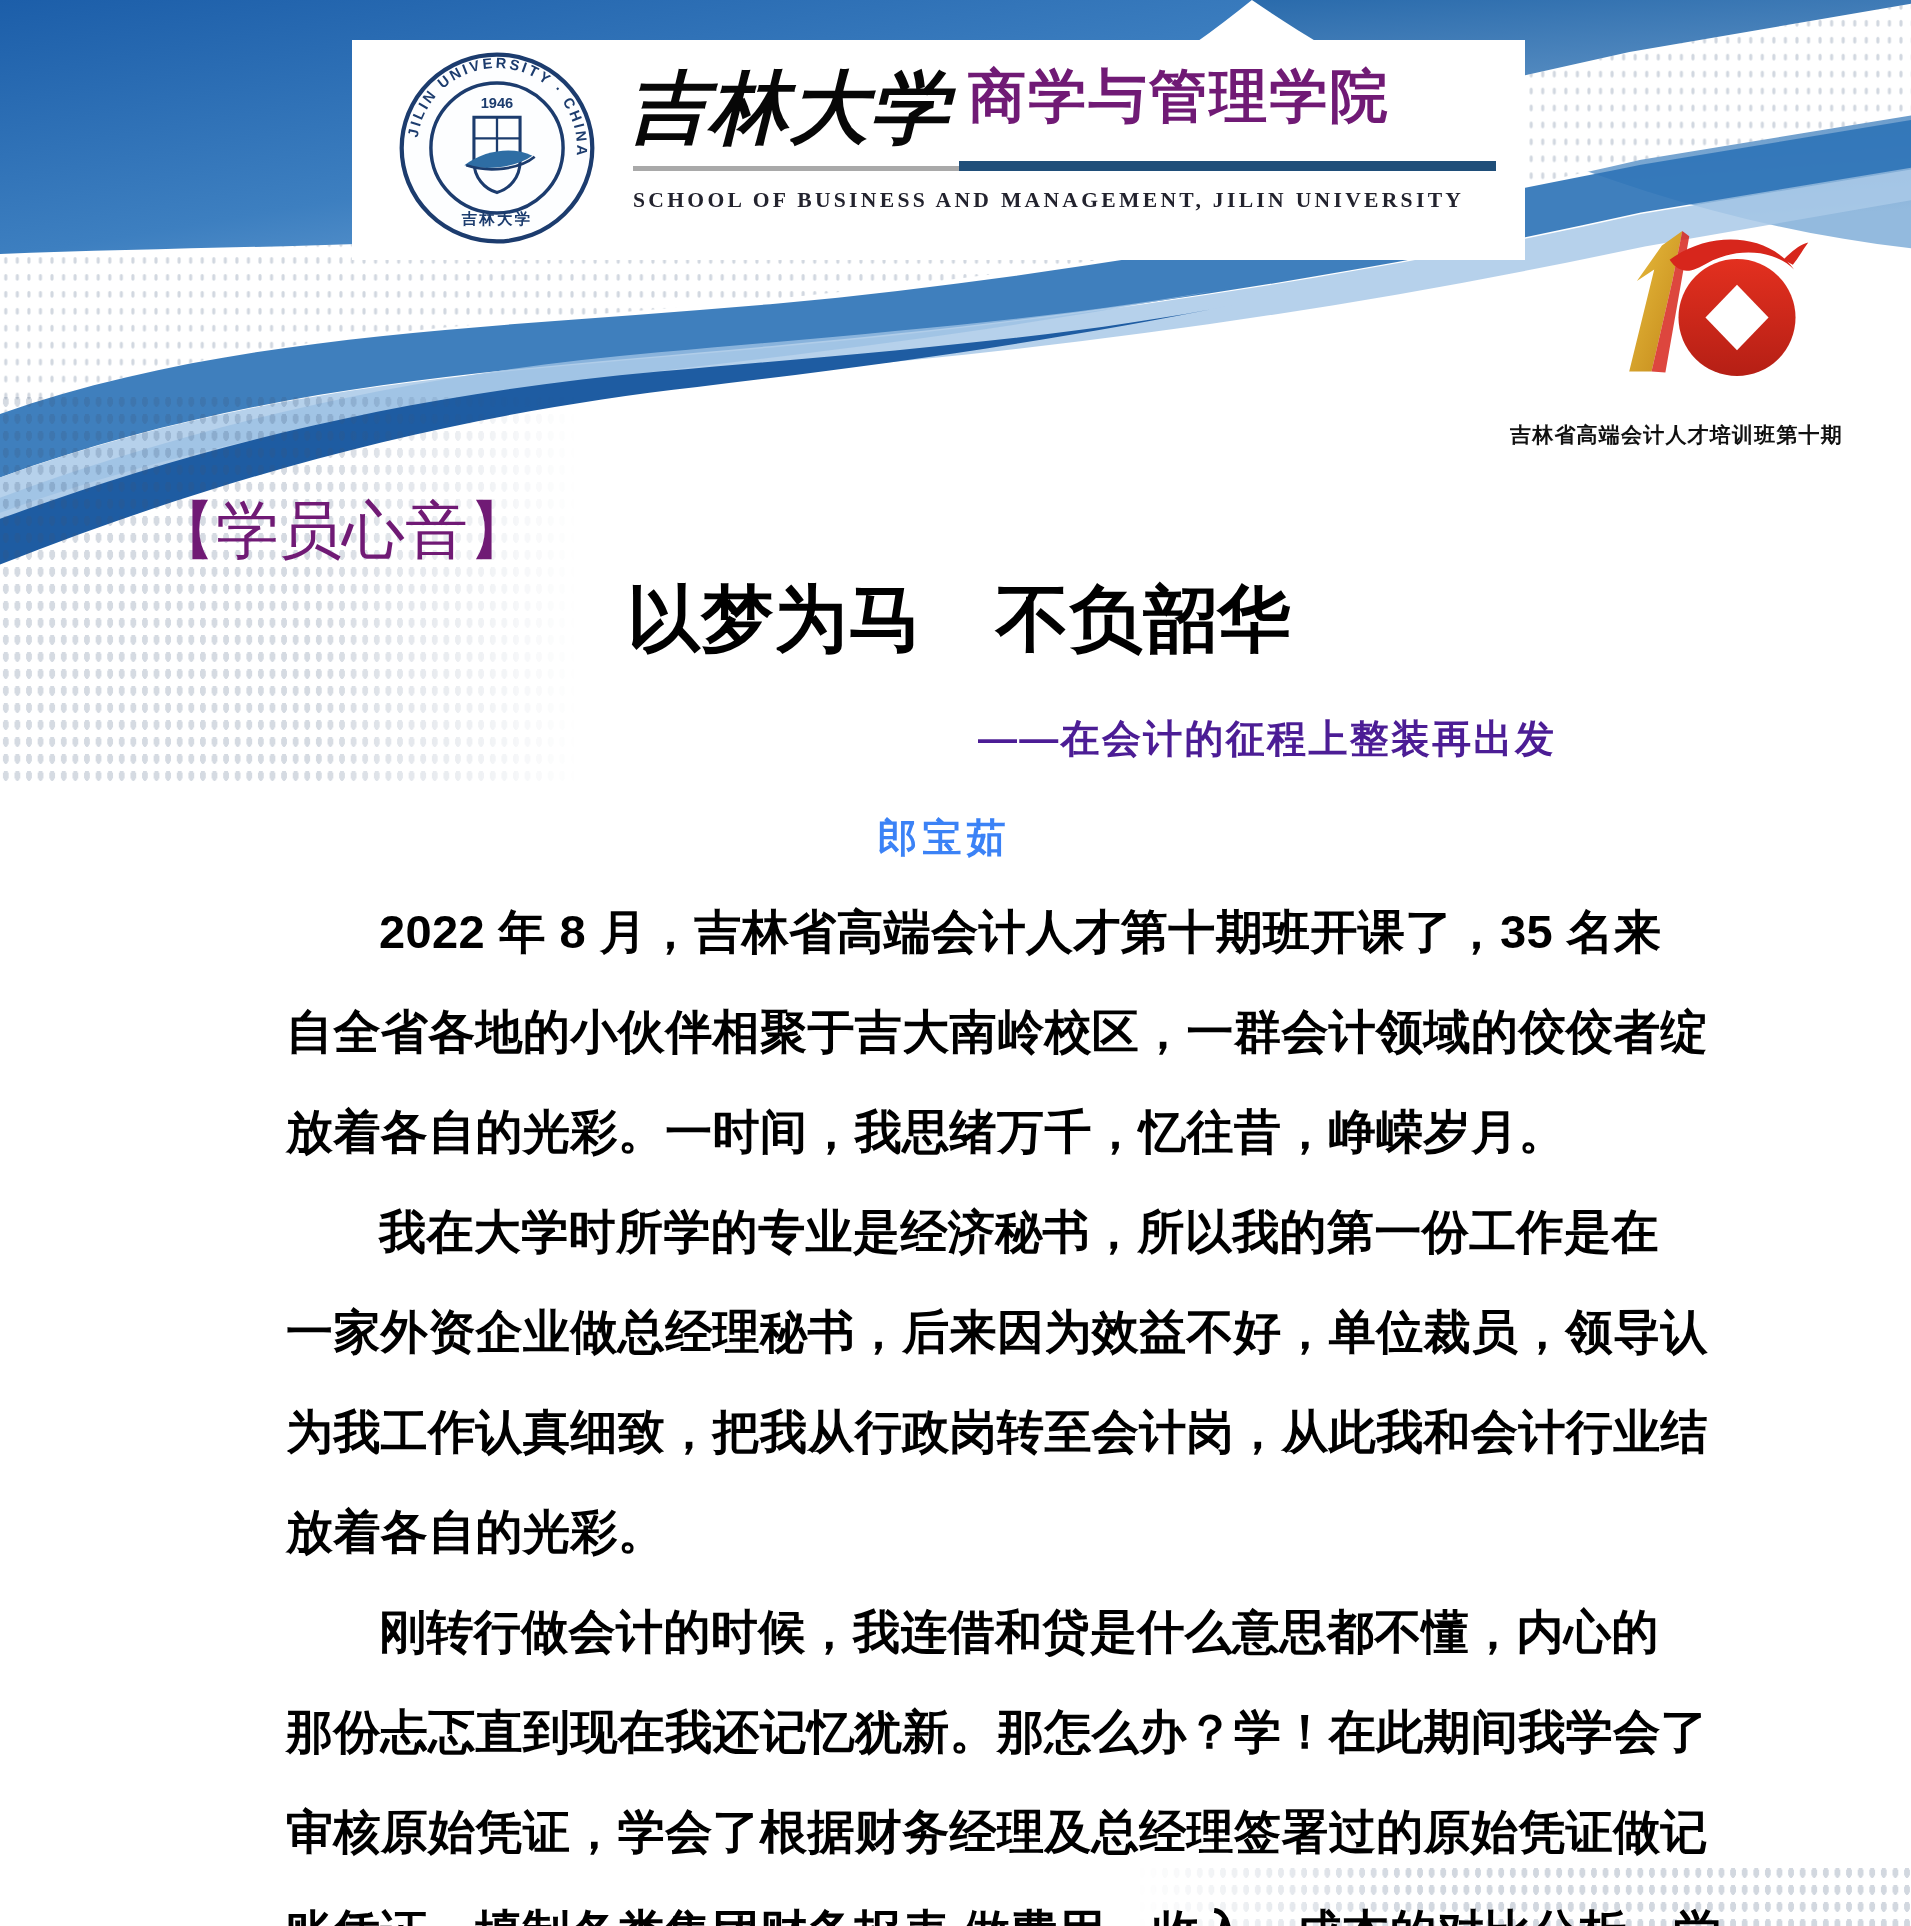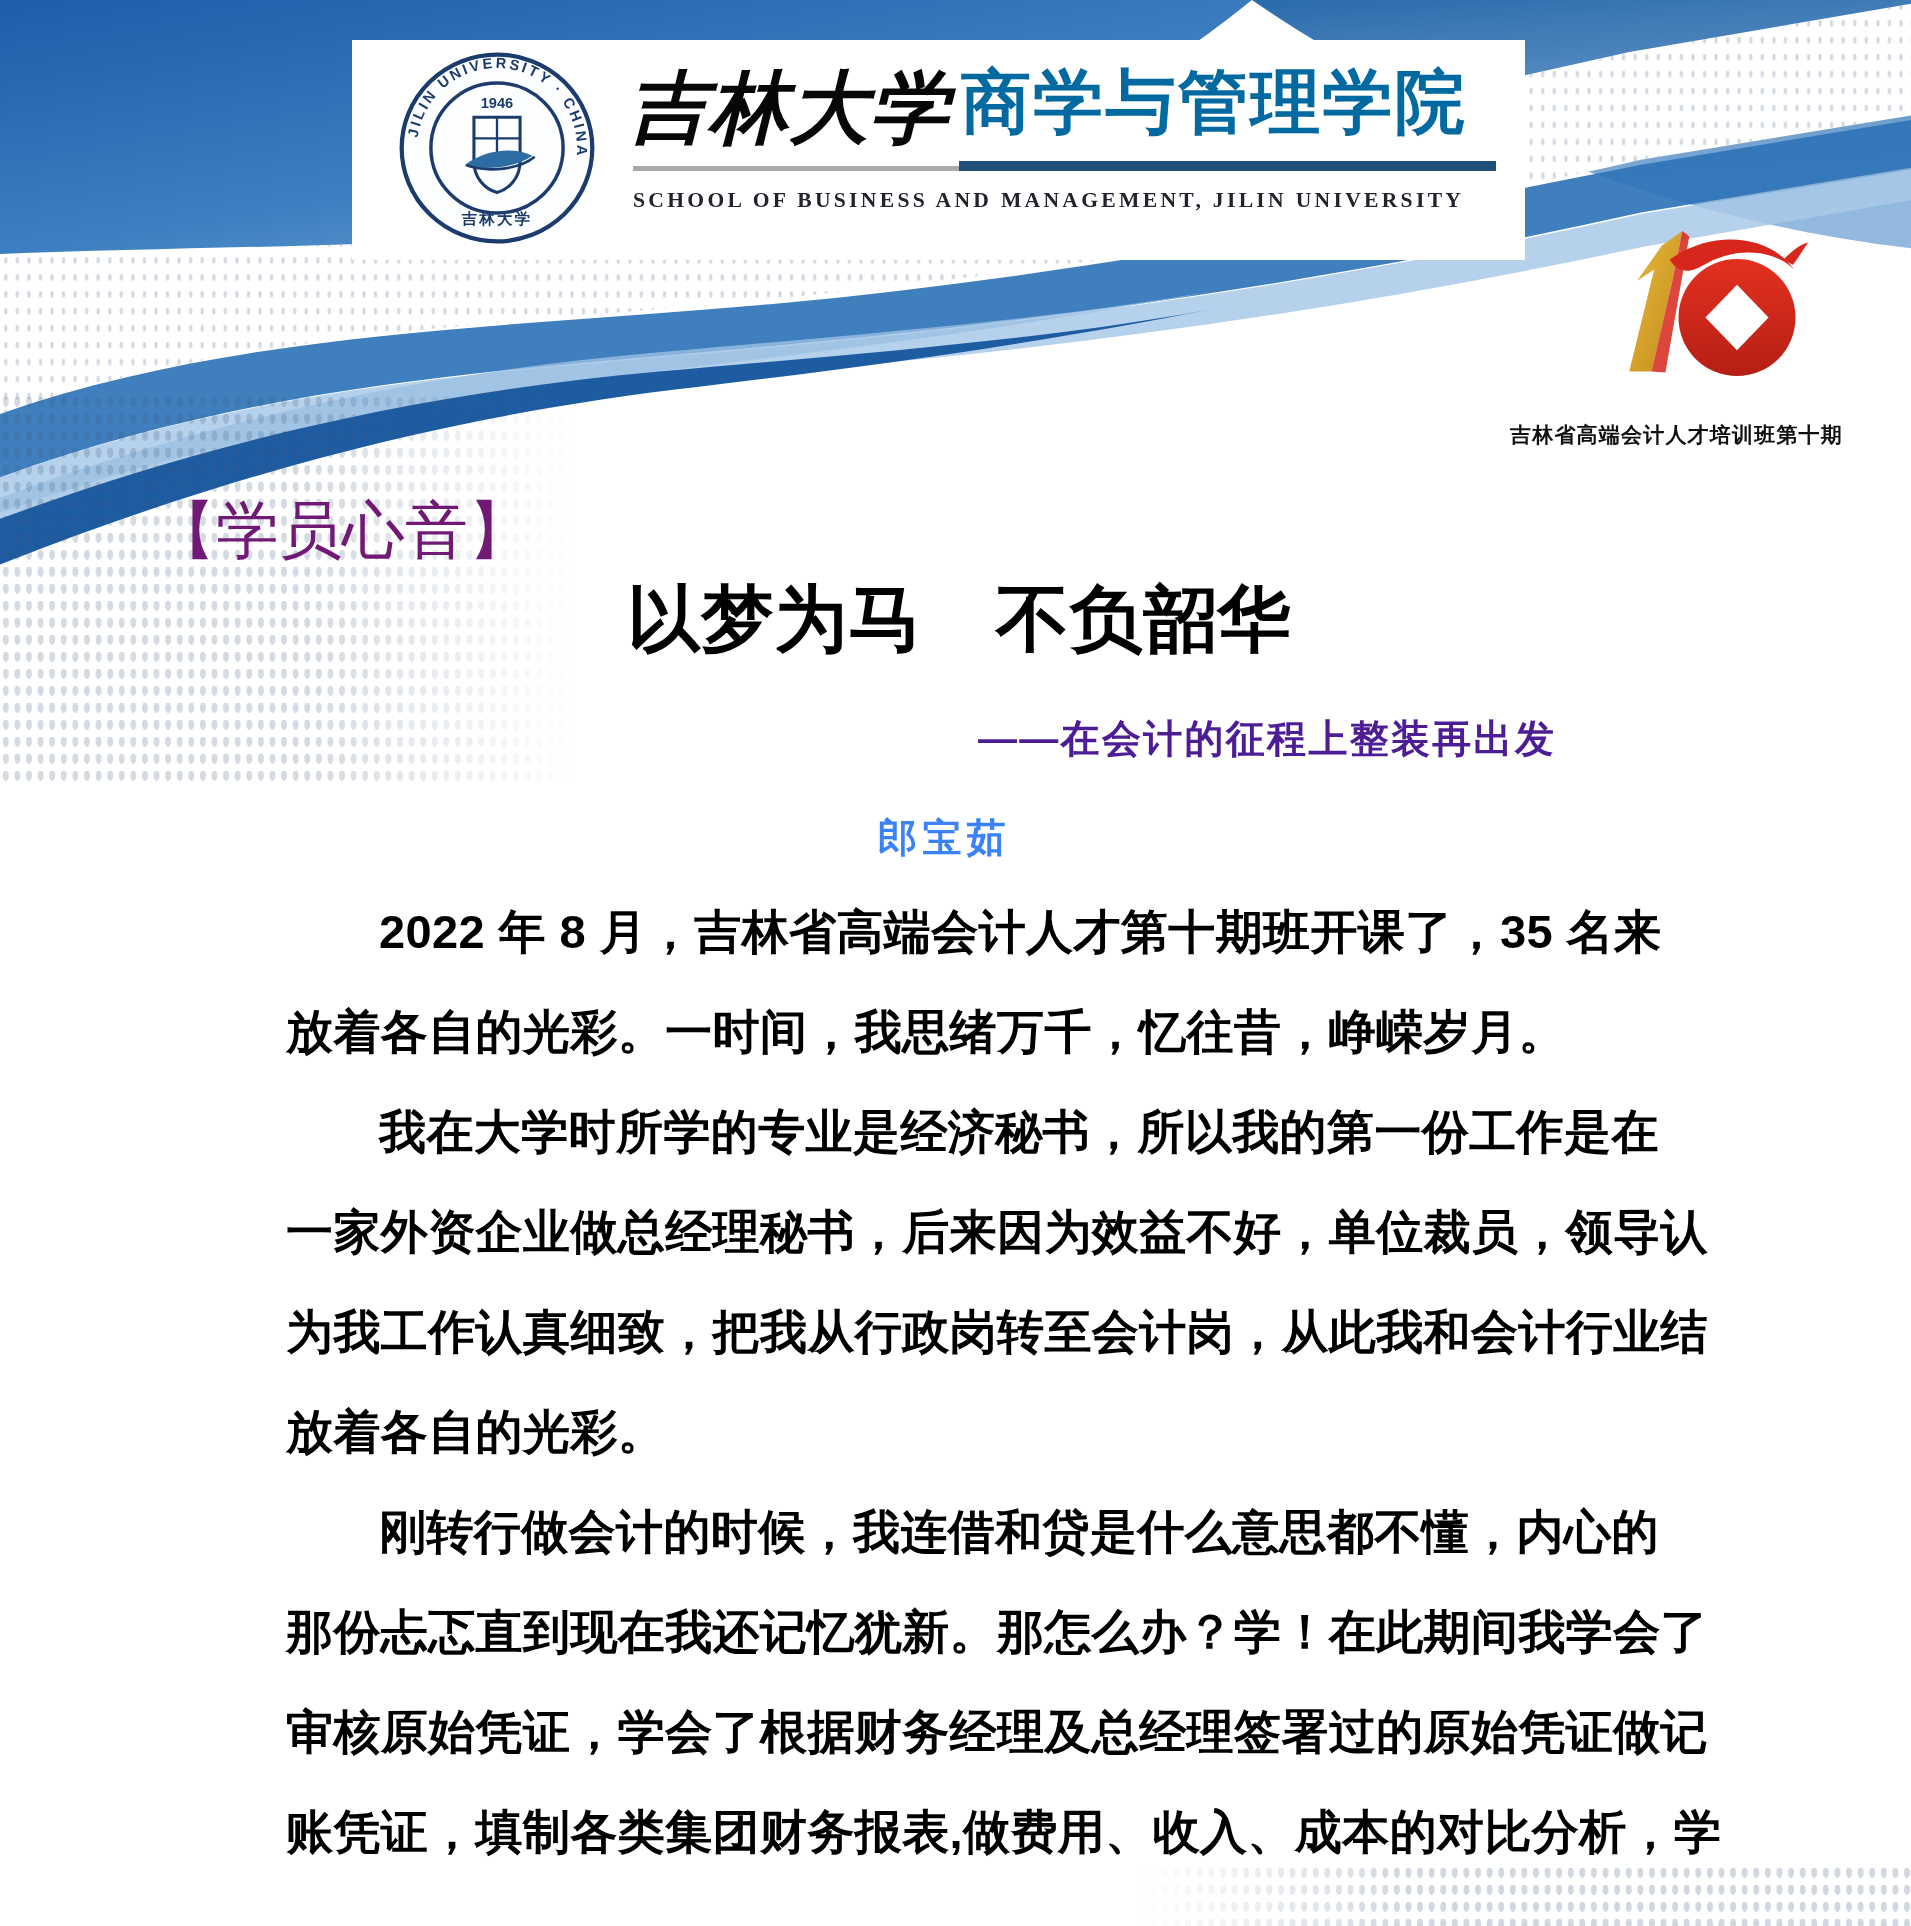--- a/index.html
+++ b/index.html
@@ -13,22 +13,22 @@
   .strip-left{left:0;top:397px;width:578px;height:385px;opacity:.5;
               -webkit-mask-image:linear-gradient(to right,#000 55%,transparent);
               mask-image:linear-gradient(to right,#000 55%,transparent);}
   .strip-right{left:1136px;top:1868px;width:775px;height:385px;opacity:.55;
               -webkit-mask-image:linear-gradient(to left,#000 65%,transparent);
               mask-image:linear-gradient(to left,#000 65%,transparent);}
   .white-box{left:352px;top:40px;width:1173px;height:220px;background:#fff;}
   .brand-row{left:628px;top:65px;display:flex;align-items:flex-start;}
   .calligraphy{font-family:"DejaVu Serif","Liberation Serif",serif;font-style:italic;font-weight:700;
                font-size:79px;line-height:1.1;letter-spacing:1.5px;color:#070707;}
-  .college{font-family:"Liberation Sans",sans-serif;font-weight:900;font-size:70px;line-height:1.06;
-           letter-spacing:2.3px;color:#0369a1;margin-left:11px;}
+  .college{font-family:"Liberation Sans",sans-serif;font-weight:900;font-size:58px;line-height:1.06;
+           letter-spacing:2.3px;color:#701a75;margin-left:18px;}
   .div-gray{left:633px;top:166px;width:327px;height:5px;background:#a9a9a9;}
   .div-navy{left:959px;top:161px;width:537px;height:10.4px;background:#1f4e79;}
   .english{left:633px;top:188px;font-family:"Liberation Serif",serif;font-weight:700;font-size:21.6px;
            letter-spacing:3.3px;color:#23232e;white-space:nowrap;}
   .ten-caption{left:1510px;top:421px;width:366px;text-align:left;font-size:21px;font-weight:700;
                letter-spacing:1.2px;color:#101010;white-space:nowrap;}
   .section-heading{left:153px;top:488px;font-size:63px;font-weight:400;color:#701a75;white-space:nowrap;}
   .doc-title{left:627px;top:571px;font-size:73px;font-weight:900;color:#000;letter-spacing:0.8px;white-space:nowrap;}
   .doc-subtitle{left:978px;top:712px;font-size:39px;font-weight:700;color:#4c1d95;letter-spacing:2.3px;white-space:nowrap;}
   .doc-author{left:878px;top:811px;font-size:39px;font-weight:700;color:#3b82f6;letter-spacing:5.4px;white-space:nowrap;}
@@ -124,20 +124,21 @@
   </svg>
   <div class="abs ten-caption">吉林省高端会计人才培训班第十期</div>
 
   <div class="abs section-heading">【学员心音】</div>
   <div class="abs doc-title">以梦为马　不负韶华</div>
   <div class="abs doc-subtitle">——在会计的征程上整装再出发</div>
   <div class="abs doc-author">郎宝茹</div>
 
   <div class="abs body-wrap" id="article-body">
       <div class="body-line indent">2022 年 8 月，吉林省高端会计人才第十期班开课了，35 名来</div>
+      <div class="body-line">自全省各地的小伙伴相聚于吉大南岭校区，一群会计领域的佼佼者绽</div>
       <div class="body-line">放着各自的光彩。一时间，我思绪万千，忆往昔，峥嵘岁月。</div>
       <div class="body-line indent">我在大学时所学的专业是经济秘书，所以我的第一份工作是在</div>
       <div class="body-line">一家外资企业做总经理秘书，后来因为效益不好，单位裁员，领导认</div>
       <div class="body-line">为我工作认真细致，把我从行政岗转至会计岗，从此我和会计行业结</div>
       <div class="body-line">放着各自的光彩。</div>
       <div class="body-line indent">刚转行做会计的时候，我连借和贷是什么意思都不懂，内心的</div>
       <div class="body-line">那份忐忑直到现在我还记忆犹新。那怎么办？学！在此期间我学会了</div>
       <div class="body-line">审核原始凭证，学会了根据财务经理及总经理签署过的原始凭证做记</div>
       <div class="body-line">账凭证，填制各类集团财务报表,做费用、收入、成本的对比分析，学</div>
     </div>

